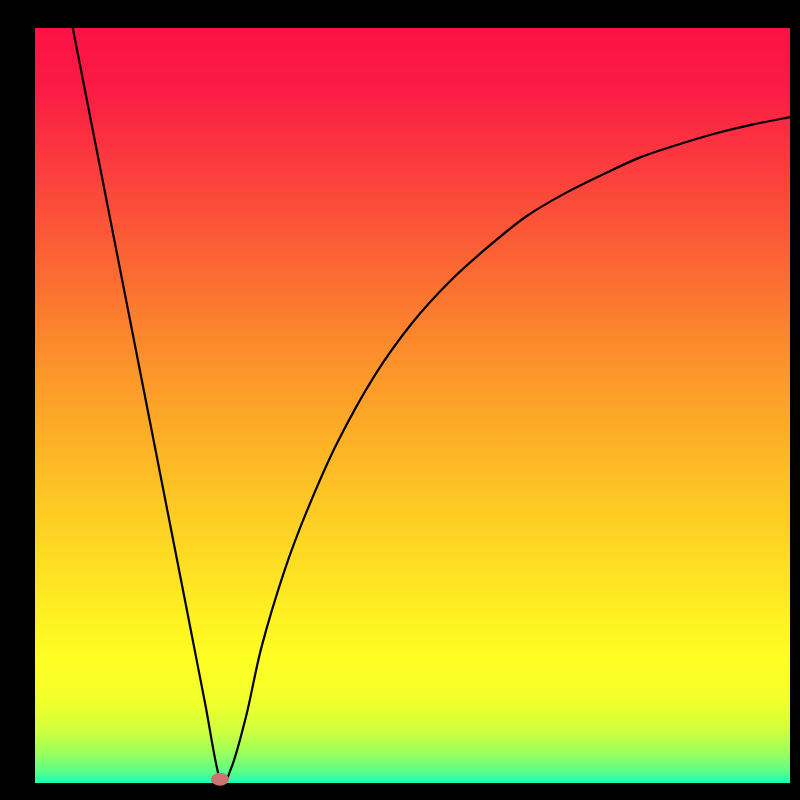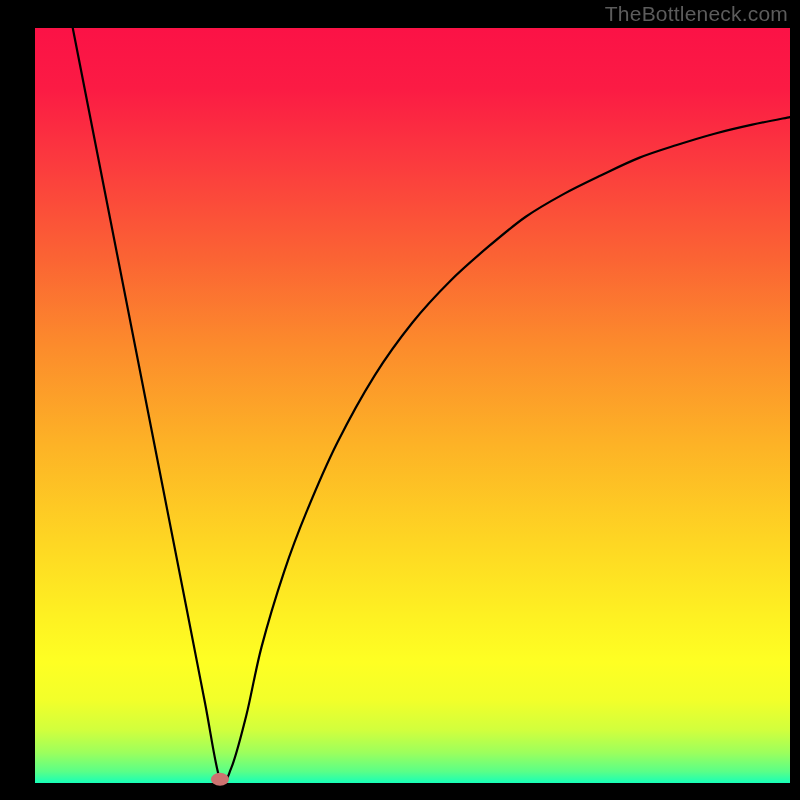--- a/index.html
+++ b/index.html
@@ -33,21 +33,20 @@
     top: 0;
     left: 0;
     width: 800px;
     height: 800px;
   }
 </style>
 </head>
 <body>
 
 <div class="frame">
-  <div class="watermark">TheBottleneck.com</div>
 
   <svg class="plot" viewBox="0 0 800 800">
     <defs>
       <linearGradient id="bg-grad" x1="0" y1="0" x2="0" y2="1">
           <stop offset="0%" stop-color="#fb1246"></stop>
           <stop offset="8%" stop-color="#fb1b44"></stop>
           <stop offset="18%" stop-color="#fb3b3e"></stop>
           <stop offset="30%" stop-color="#fb6234"></stop>
           <stop offset="42%" stop-color="#fc8b2c"></stop>
           <stop offset="55.00000000000001%" stop-color="#fdb226"></stop>

